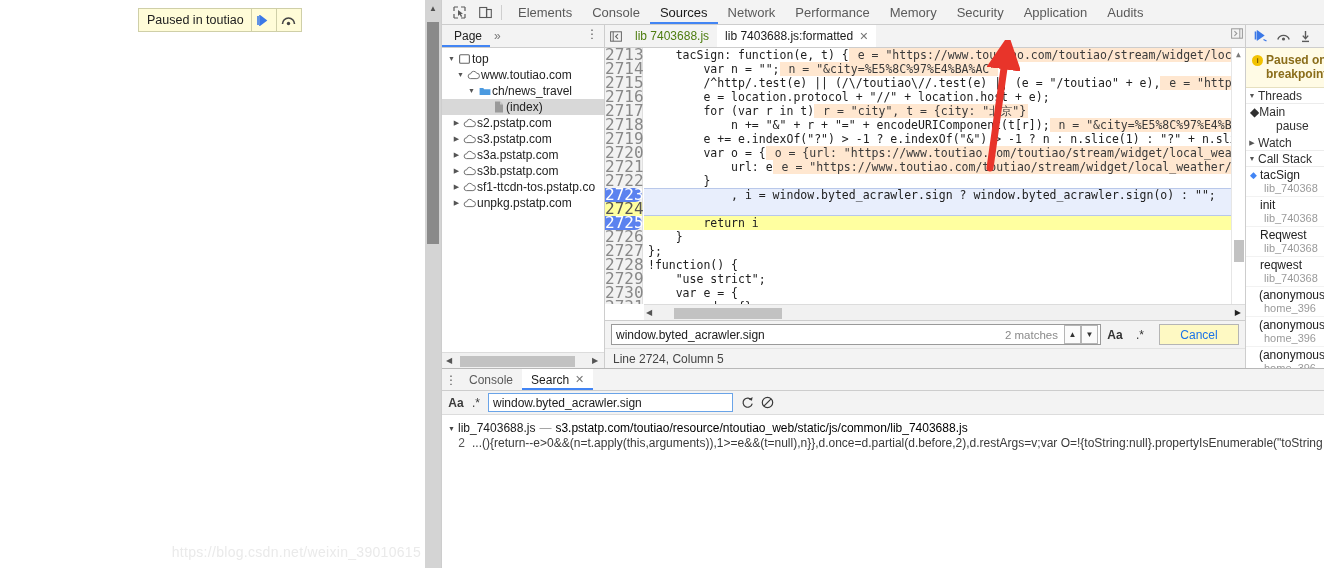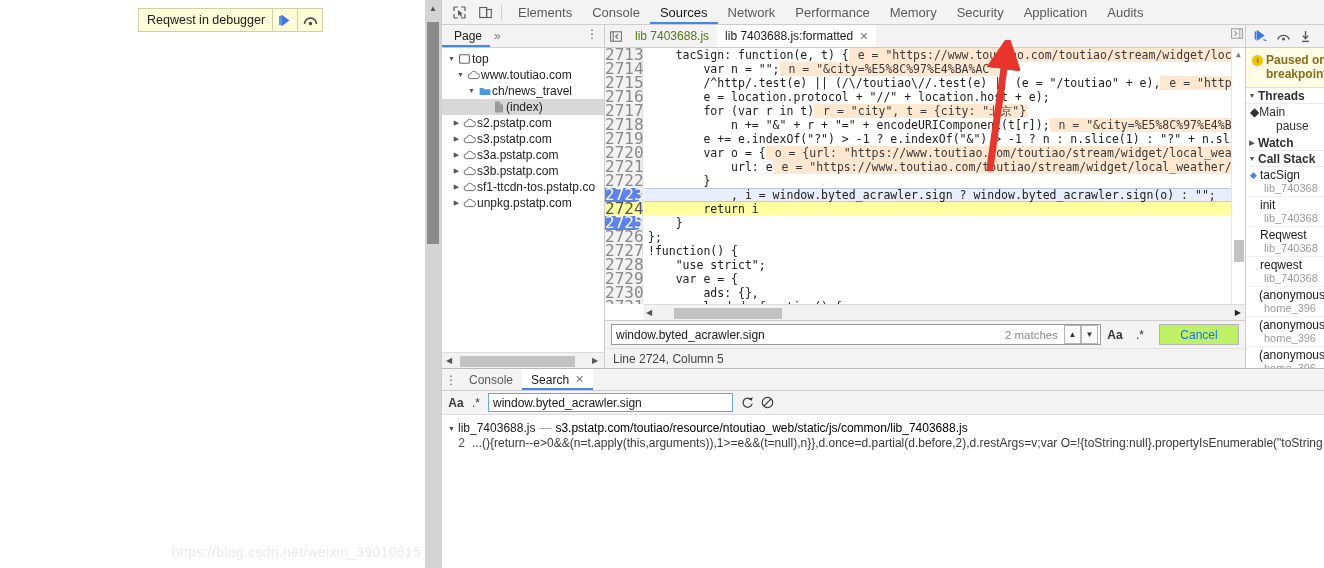--- a/index.html
+++ b/index.html
@@ -171,21 +171,21 @@
   .ln.exec { background: #ffffa0; color: #555; }
   #code-lines {
     position: absolute; left: 39px; top: 0; right: 0; height: 100%;
     overflow: hidden; white-space: nowrap;
   }
   .cl {
     height: 14px; line-height: 14px; white-space: pre;
     padding-left: 4px; color: #202020;
   }
   .cl.exec-line { background: #ffffa0; }
-  .cl.cur-line { background: #e8eefc; border-top: 1px solid #b9c8ea; border-bottom: 1px solid #b9c8ea; height: 14px; line-height: 12px; }
+  .cl.cur-line { background: #e8eefc; border-top: 1px solid #b9c8ea; border-bottom: 1px solid #b9c8ea; height: 28px; line-height: 12px; }
   .inline-val {
     background: #ffe7d0; color: #3a3a3a; padding: 0 2px;
   }
 
   #code-vscroll {
     position: absolute; right: 0; top: 0; width: 14px; height: 100%;
     background: #ffffff; border-left: 1px solid #e6e6e6;
   }
   #code-vscroll .vs-arrow { text-align: center; color: #7a7a7a; font-size: 8px; padding-top: 2px; }
   #code-vscroll .vs-thumb {
@@ -216,21 +216,21 @@
   .fi-navbtn {
     width: 17px; height: 19px; border: 1px solid #b5b5b5; background: #fbfbfb;
     display: flex; align-items: center; justify-content: center;
     font-size: 8px; color: #333;
   }
   .find-tool {
     width: 22px; height: 22px; display: flex; align-items: center; justify-content: center;
     font-size: 12px; color: #333; margin-left: 3px;
   }
   #find-cancel {
-    height: 21px; min-width: 80px; border: 1px solid #b5b5b5; background: #bef264;
+    height: 21px; min-width: 80px; border: 1px solid #b5b5b5; background: #fef9c3;
     display: flex; align-items: center; justify-content: center;
     color: #1a73e8; font-size: 12px; margin-left: 8px;
   }
   #status-line {
     height: 20px; background: #f3f3f3; border-top: 1px solid #e2e2e2;
     display: flex; align-items: center; padding-left: 8px;
     font-size: 12px; color: #444;
   }
 
   
@@ -253,21 +253,21 @@
     display: flex; align-items: center; justify-content: center;
     margin: 2px 3px 0 0; flex-shrink: 0;
   }
   #paused-notice .pn-text {
     color: #8a6d1a; font-weight: bold; font-size: 12px; line-height: 14px;
     white-space: nowrap;
   }
   .sect-header {
     height: 16px; display: flex; align-items: center;
     border-bottom: 1px solid #ececec;
-    font-size: 12px; color: #303030; white-space: nowrap; font-weight: bold;
+    font-size: 12px; color: #303030; white-space: nowrap;
   }
   .sect-header .sh-tw { width: 12px; text-align: center; font-size: 7px; color: #555; }
   .stack-row { padding: 1px 0 2px 4px; border-bottom: 1px solid #f2f2f2; }
   .stack-row .sr-top { display: flex; align-items: center; white-space: nowrap; font-size: 12px; color: #222; }
   .stack-row .sr-dot { color: #4285f4; font-size: 9px; width: 10px; }
   .stack-row .sr-sub { padding-left: 14px; font-size: 11px; color: #9a9a9a; white-space: nowrap; }
   .thread-row { padding: 1px 0 2px 4px; }
 
   
   #drawer {
@@ -307,21 +307,21 @@
   .sres-file .srf-url { color: #000000; }
   .sres-line { display: flex; white-space: nowrap; padding-left: 8px; margin-top: 1px; }
   .sres-line .srl-num { color: #555; width: 16px; text-align: right; padding-right: 7px; }
   .sres-line .srl-txt { color: #3a3a3a; }
 </style>
 </head>
 <body>
 
 <div id="page-area">
   <div id="paused-banner">
-    <span class="pb-label">Reqwest in debugger</span>
+    <span class="pb-label">Paused in toutiao</span>
     <span class="pb-btn">
       <svg width="13" height="11" viewBox="0 0 13 11">
           <path d="M1,1 L1,10 M3,1 L9,5.5 L3,10 Z" stroke="#3b78e7" stroke-width="1.6" fill="#3b78e7"></path>
         </svg>
     </span>
     <span class="pb-btn">
       <svg width="15" height="11" viewBox="0 0 15 11">
           <path d="M1.5,9 A6,6 0 0 1 13.5,9" stroke="#444" stroke-width="1.6" fill="none"></path>
           <circle cx="7.5" cy="8.5" r="1.7" fill="#444"></circle>
         </svg>

